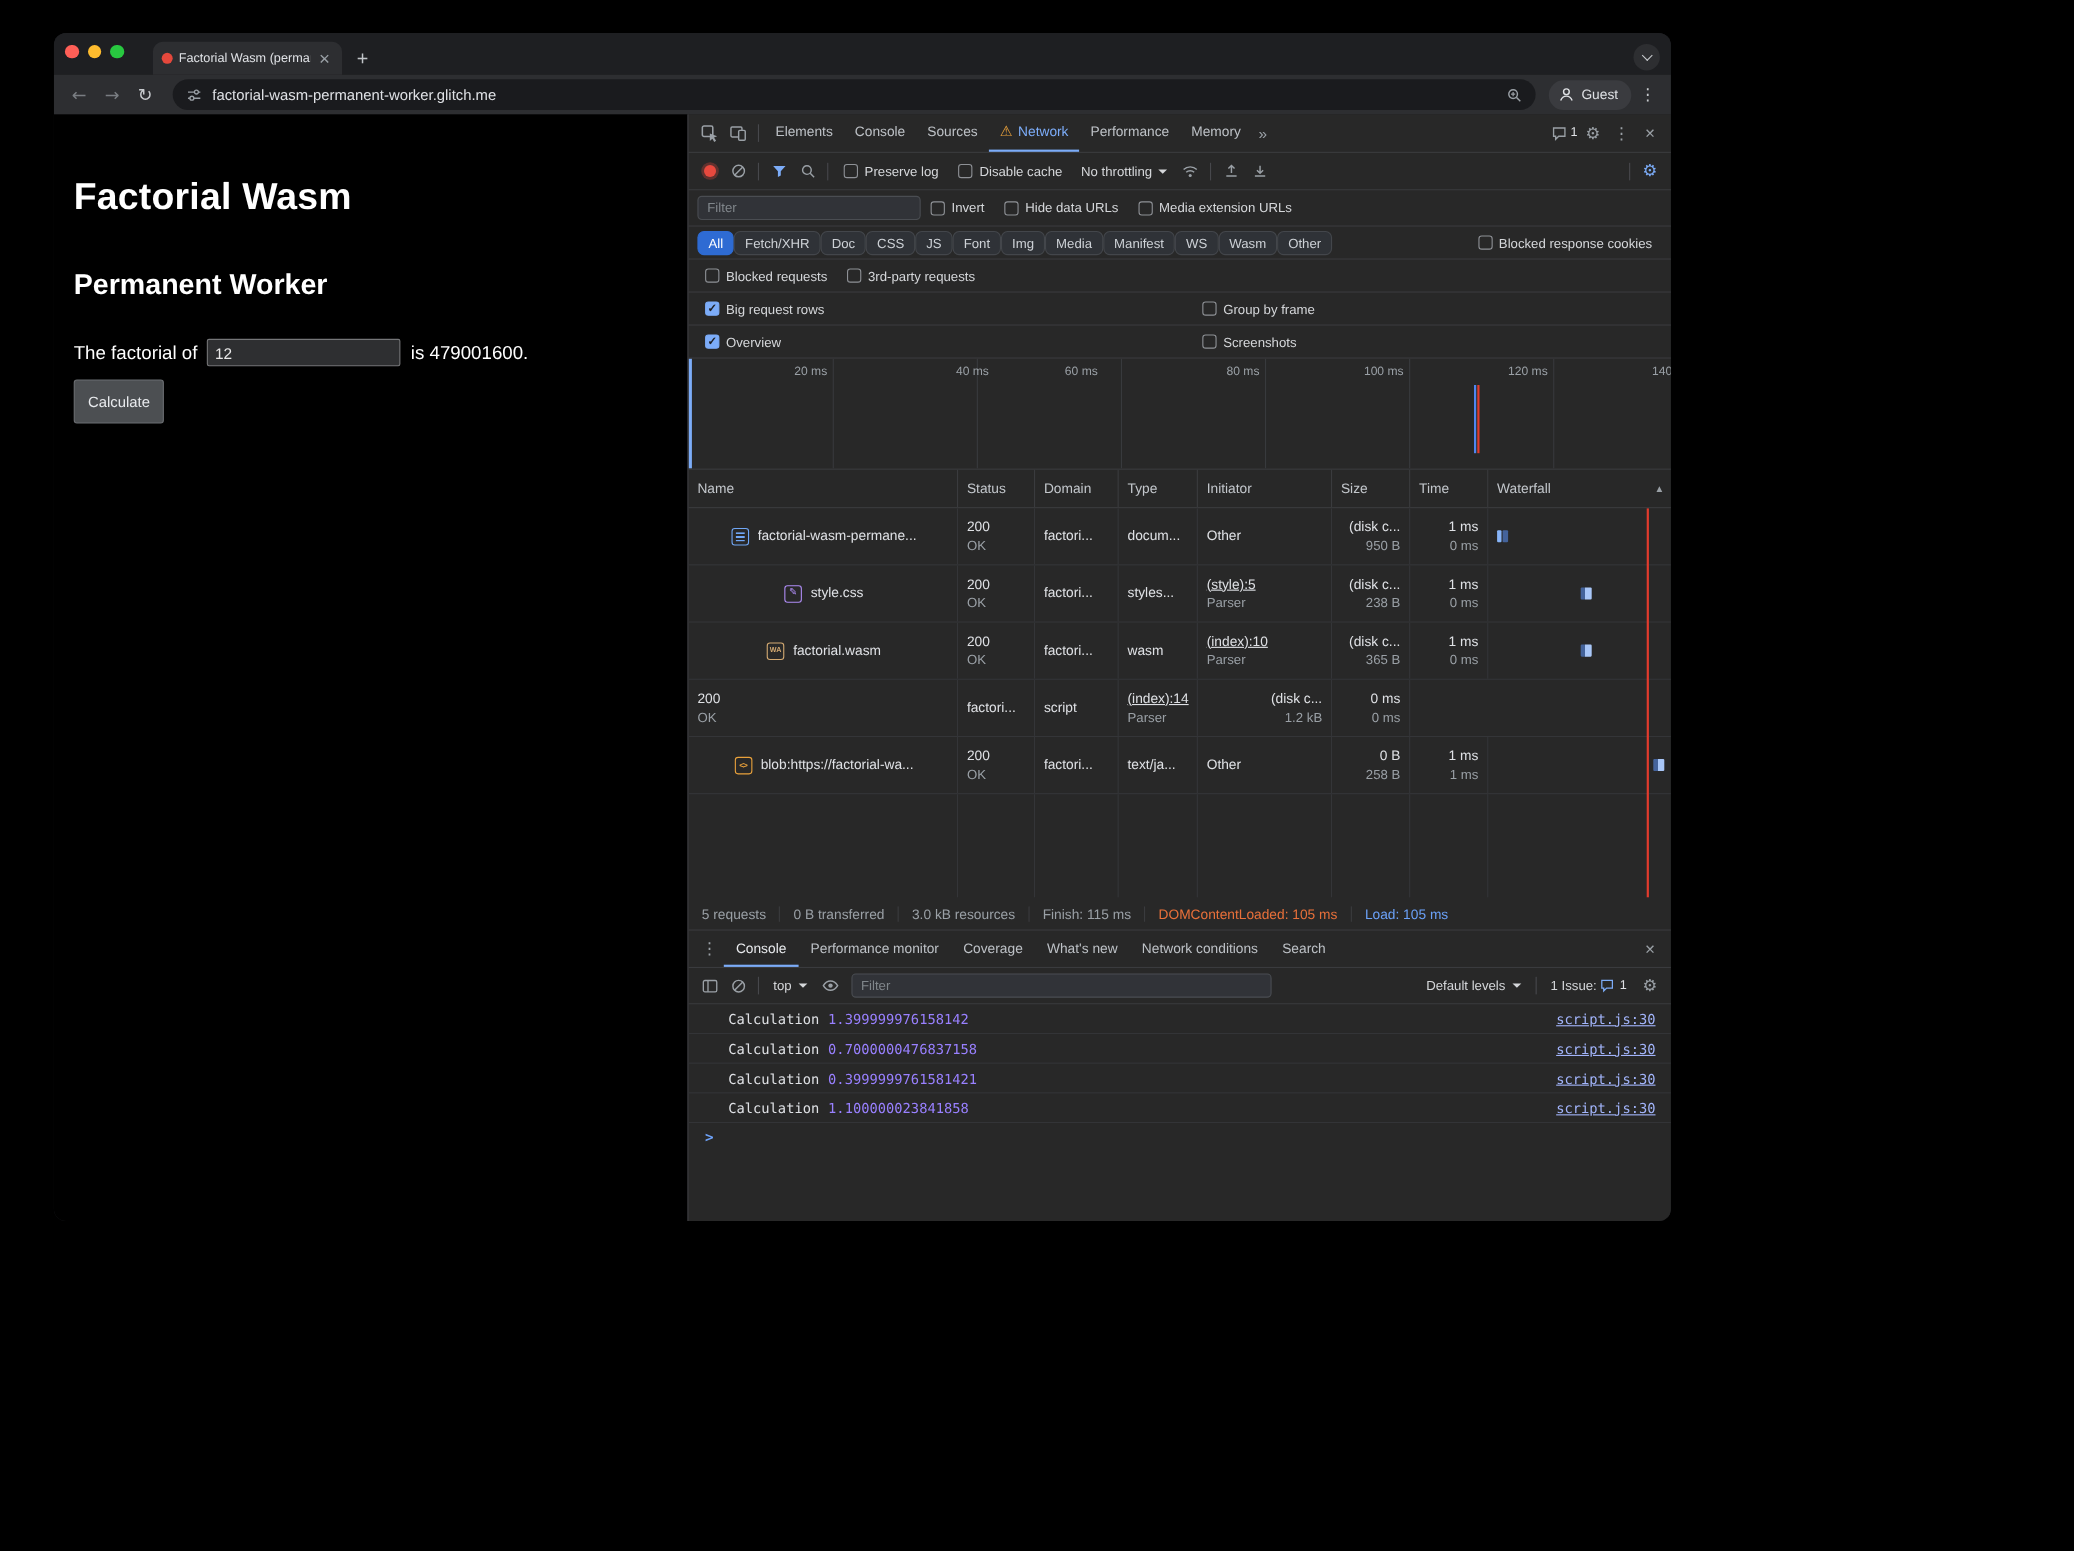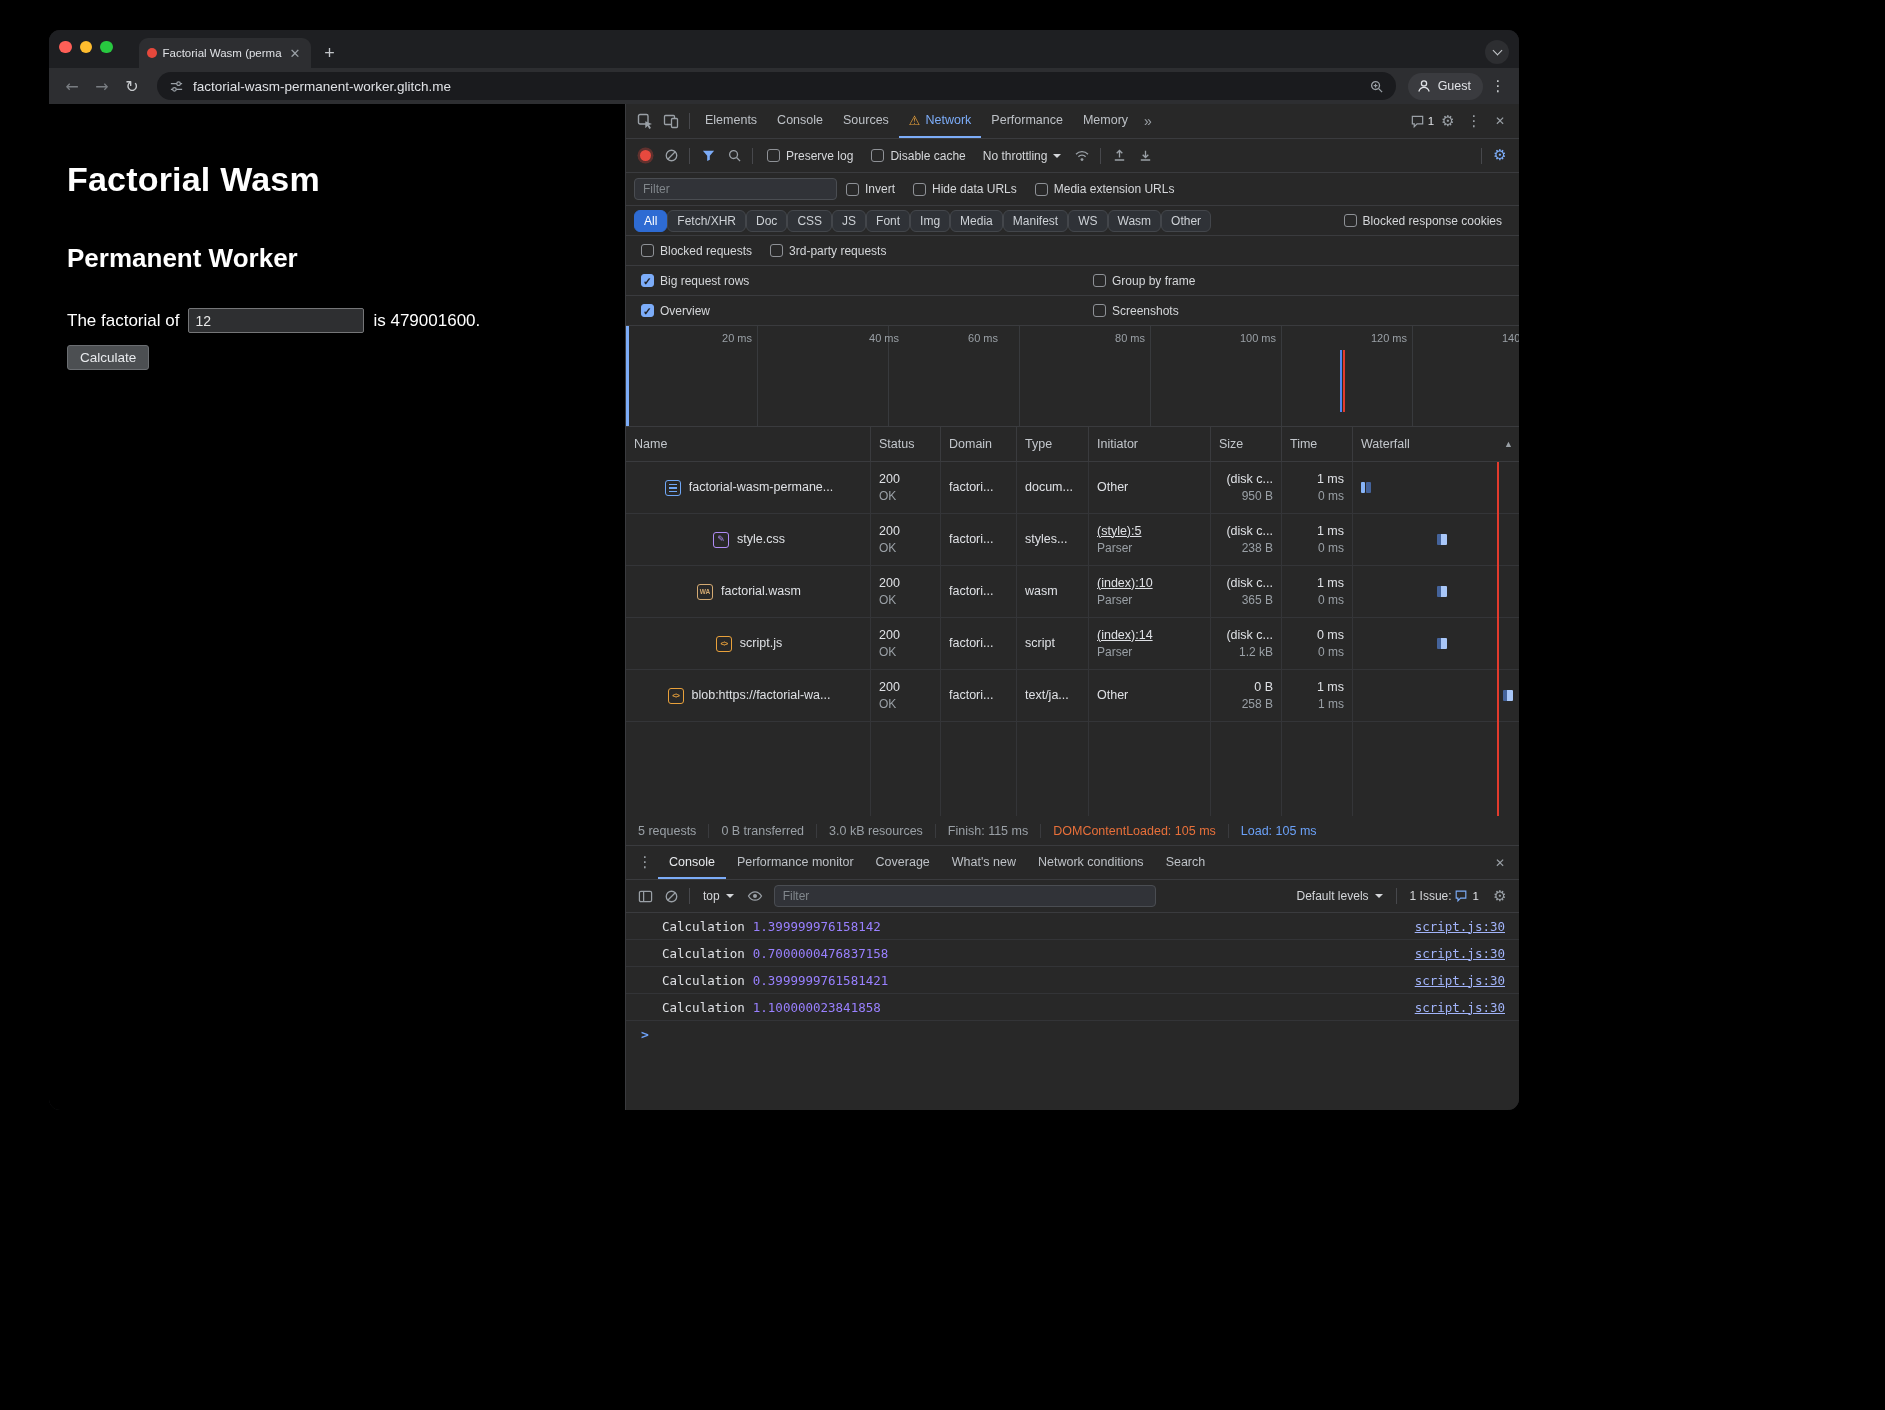--- a/index.html
+++ b/index.html
@@ -42,21 +42,21 @@
   
   .content{flex:1;display:flex;min-height:0;}
 
   
   .page{width:576px;flex:0 0 auto;background:#000;color:#fff;padding:30px 20px 0 18px;}
   .page h1{font-size:34px;margin:26px 0 0;font-weight:bold;letter-spacing:.2px;}
   .page h2{font-size:26px;margin:44px 0 0;font-weight:bold;}
   .fact-row{display:flex;align-items:center;gap:9px;margin-top:34px;font-size:17px;}
   .fact-input{width:176px;height:25px;background:#2e2f31;border:1px solid #757678;color:#e8e8e8;
               font-size:14px;padding:0 6px;border-radius:2px;font-family:"Liberation Sans",sans-serif;}
-  .calc-btn{margin-top:12px;height:25px;padding:0 12px;background:#4c4f52;color:#e8eaed;border:1px solid #6b6e72;
+  .calc-btn{margin-top:12px;height:40px;padding:0 12px;background:#4c4f52;color:#e8eaed;border:1px solid #6b6e72;
             border-radius:3px;font-size:13.5px;font-family:"Liberation Sans",sans-serif;}
 
   
   .devtools{flex:1;background:#282828;border-left:1px solid #3a3b3e;display:flex;flex-direction:column;
             min-width:0;color:#cdd0d4;font-size:12px;}
   .tbr{border-bottom:1px solid #3a3b3e;flex:0 0 auto;display:flex;align-items:center;padding:0 6px;}
   .vd{width:1px;height:16px;background:#47484c;margin:0 5px;flex:0 0 auto;}
   .ib{min-width:26px;height:24px;display:flex;align-items:center;justify-content:center;color:#9aa0a6;flex:0 0 auto;}
   .ib.blue{color:#7cacf8;}
   .uicon{font-family:"DejaVu Sans",sans-serif;font-size:15px;line-height:1;}
@@ -527,24 +527,20 @@
           <div class="c ra">
               <span class="main">1 ms</span>
               <span class="sub">0 ms</span>
             </div>
           <div class="c">
               <span class="wb grad" style="left:84px;"></span>
             </div>
         </div>
 
         <div class="trow">
-          <div class="c namec">
-              <span class="file fileicon fi-js"></span>
-              <span class="main">script.js</span>
-            </div>
           <div class="c">
               <span class="main">200</span>
               <span class="sub">OK</span>
             </div>
           <div class="c">
               <span class="main">factori...</span>
             </div>
           <div class="c">
               <span class="main">script</span>
             </div>

